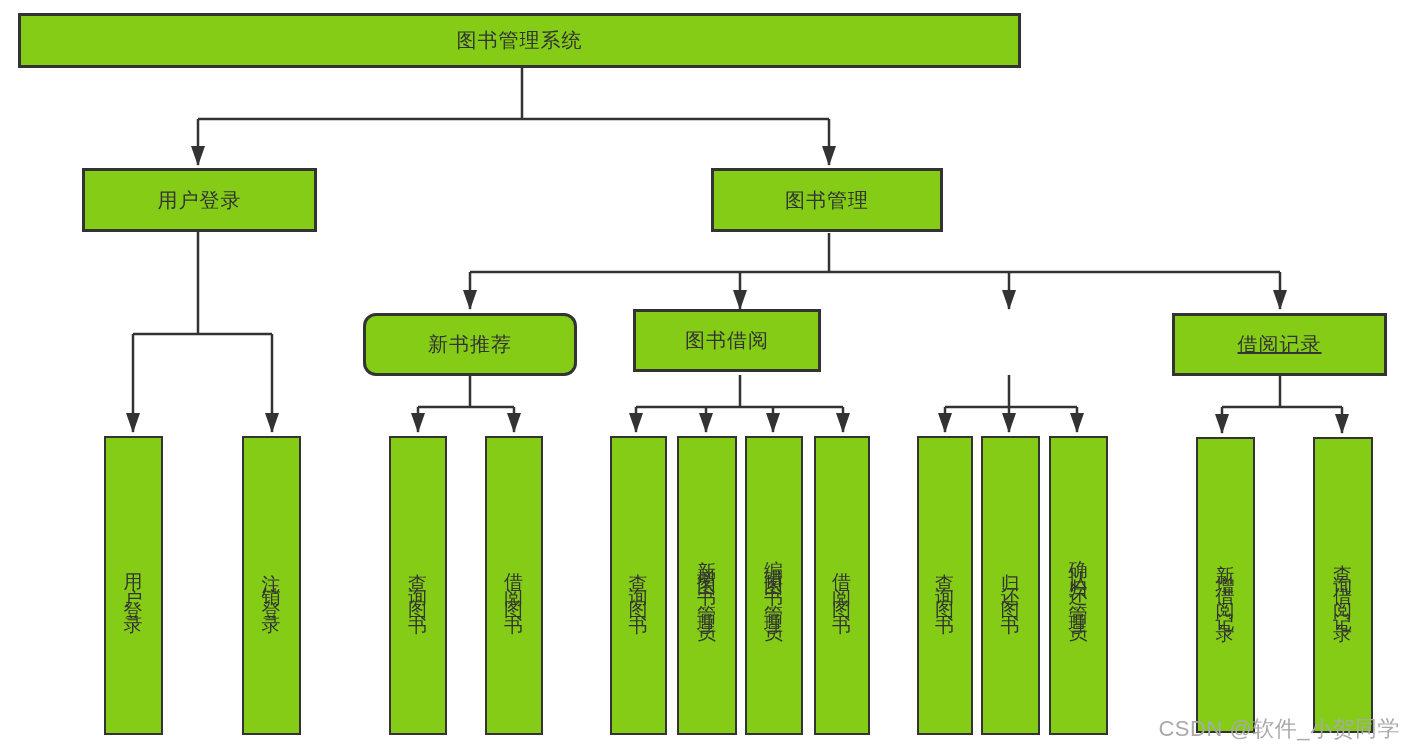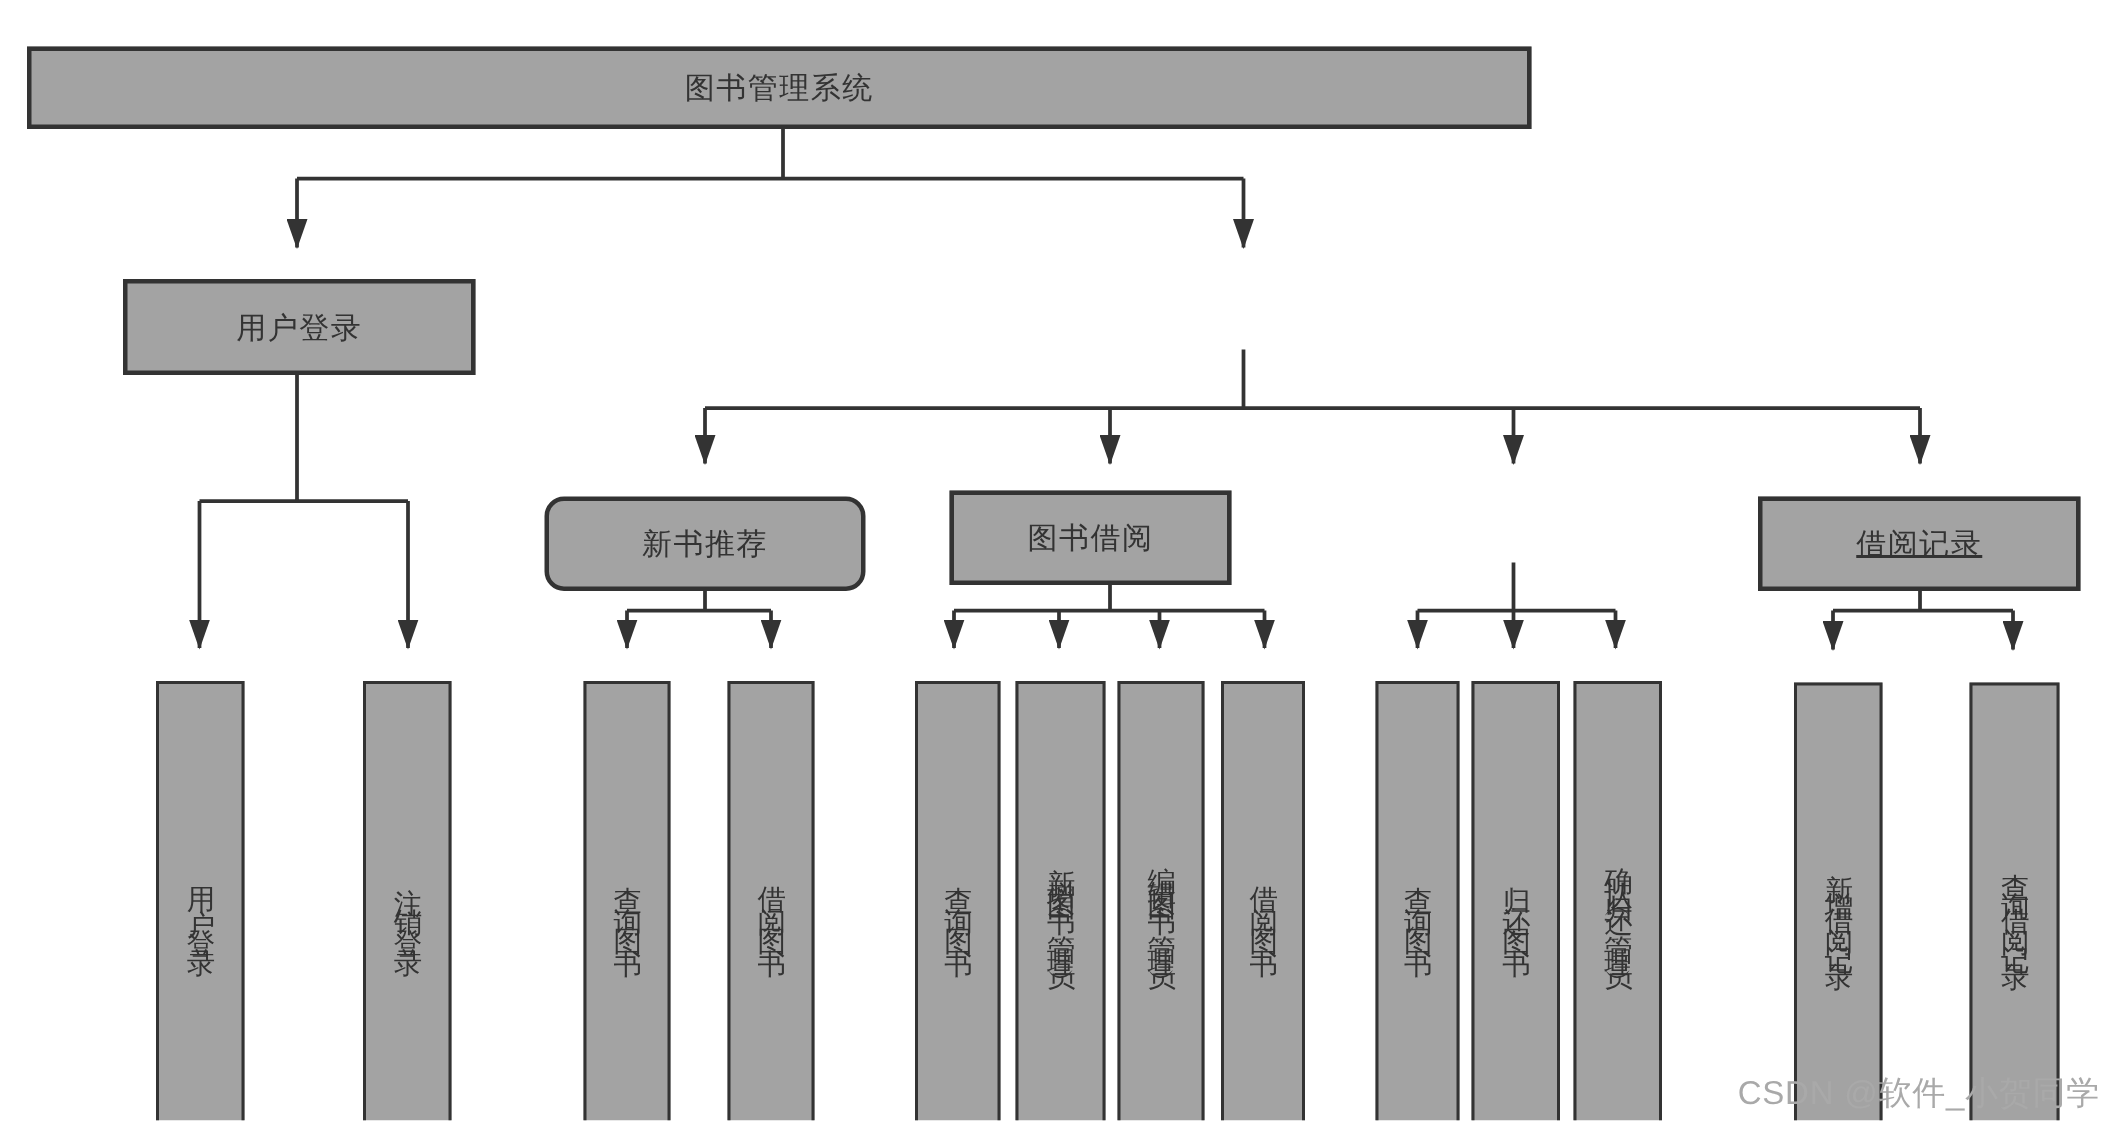--- a/index.html
+++ b/index.html
@@ -2,24 +2,23 @@
 <html><head>
 <meta charset="utf-8">
 <style>
   html,body { margin:0; padding:0; background:#ffffff; }
   .stage {
     position:relative; width:1405px; height:747px; background:#ffffff;
     font-family:"Liberation Sans", sans-serif; color:#333333; overflow:hidden;
   }
   .wires { position:absolute; left:0; top:0; width:1405px; height:747px; }
   .box {
-    position:absolute; box-sizing:border-box; background:#a3a3a3;
+    position:absolute; box-sizing:border-box; background:#84cc16;
     border:3px solid #333333; display:flex; align-items:center; justify-content:center;
     z-index:2;
-    margin-top:18px;
   }
   .hbox { font-size:20px; letter-spacing:1px; white-space:nowrap; }
   .vbox { border-width:2.5px; }
   .vtext {
     writing-mode:vertical-rl; text-orientation:mixed;
     font-size:19px; line-height:1; display:inline-block;
   }
   .ls4 { letter-spacing:14px; }
   .ls6 { letter-spacing:12px; }
   .ls9 { letter-spacing:9px; }
@@ -71,20 +70,23 @@
     </g>
   </svg>
 
   <div class="box hbox" style="left:18px; top:13px; width:1003px; height:55px;">
     <span>图书管理系统</span>
   </div>
 
   <div class="box hbox" style="left:82px; top:168px; width:235px; height:64px;">
     <span>用户登录</span>
   </div>
+  <div class="box hbox" style="left:711px; top:168px; width:232px; height:64px;">
+    <span>图书管理</span>
+  </div>
 
   <div class="box hbox" style="left:363px; top:313px; width:214px; height:63px;border-radius:13px;">
     <span>新书推荐</span>
   </div>
   <div class="box hbox" style="left:633px; top:309px; width:188px; height:63px;">
     <span>图书借阅</span>
   </div>
   <div class="box hbox" style="left:1172px; top:313px; width:215px; height:63px;text-decoration:underline;">
     <span>借阅记录</span>
   </div>

